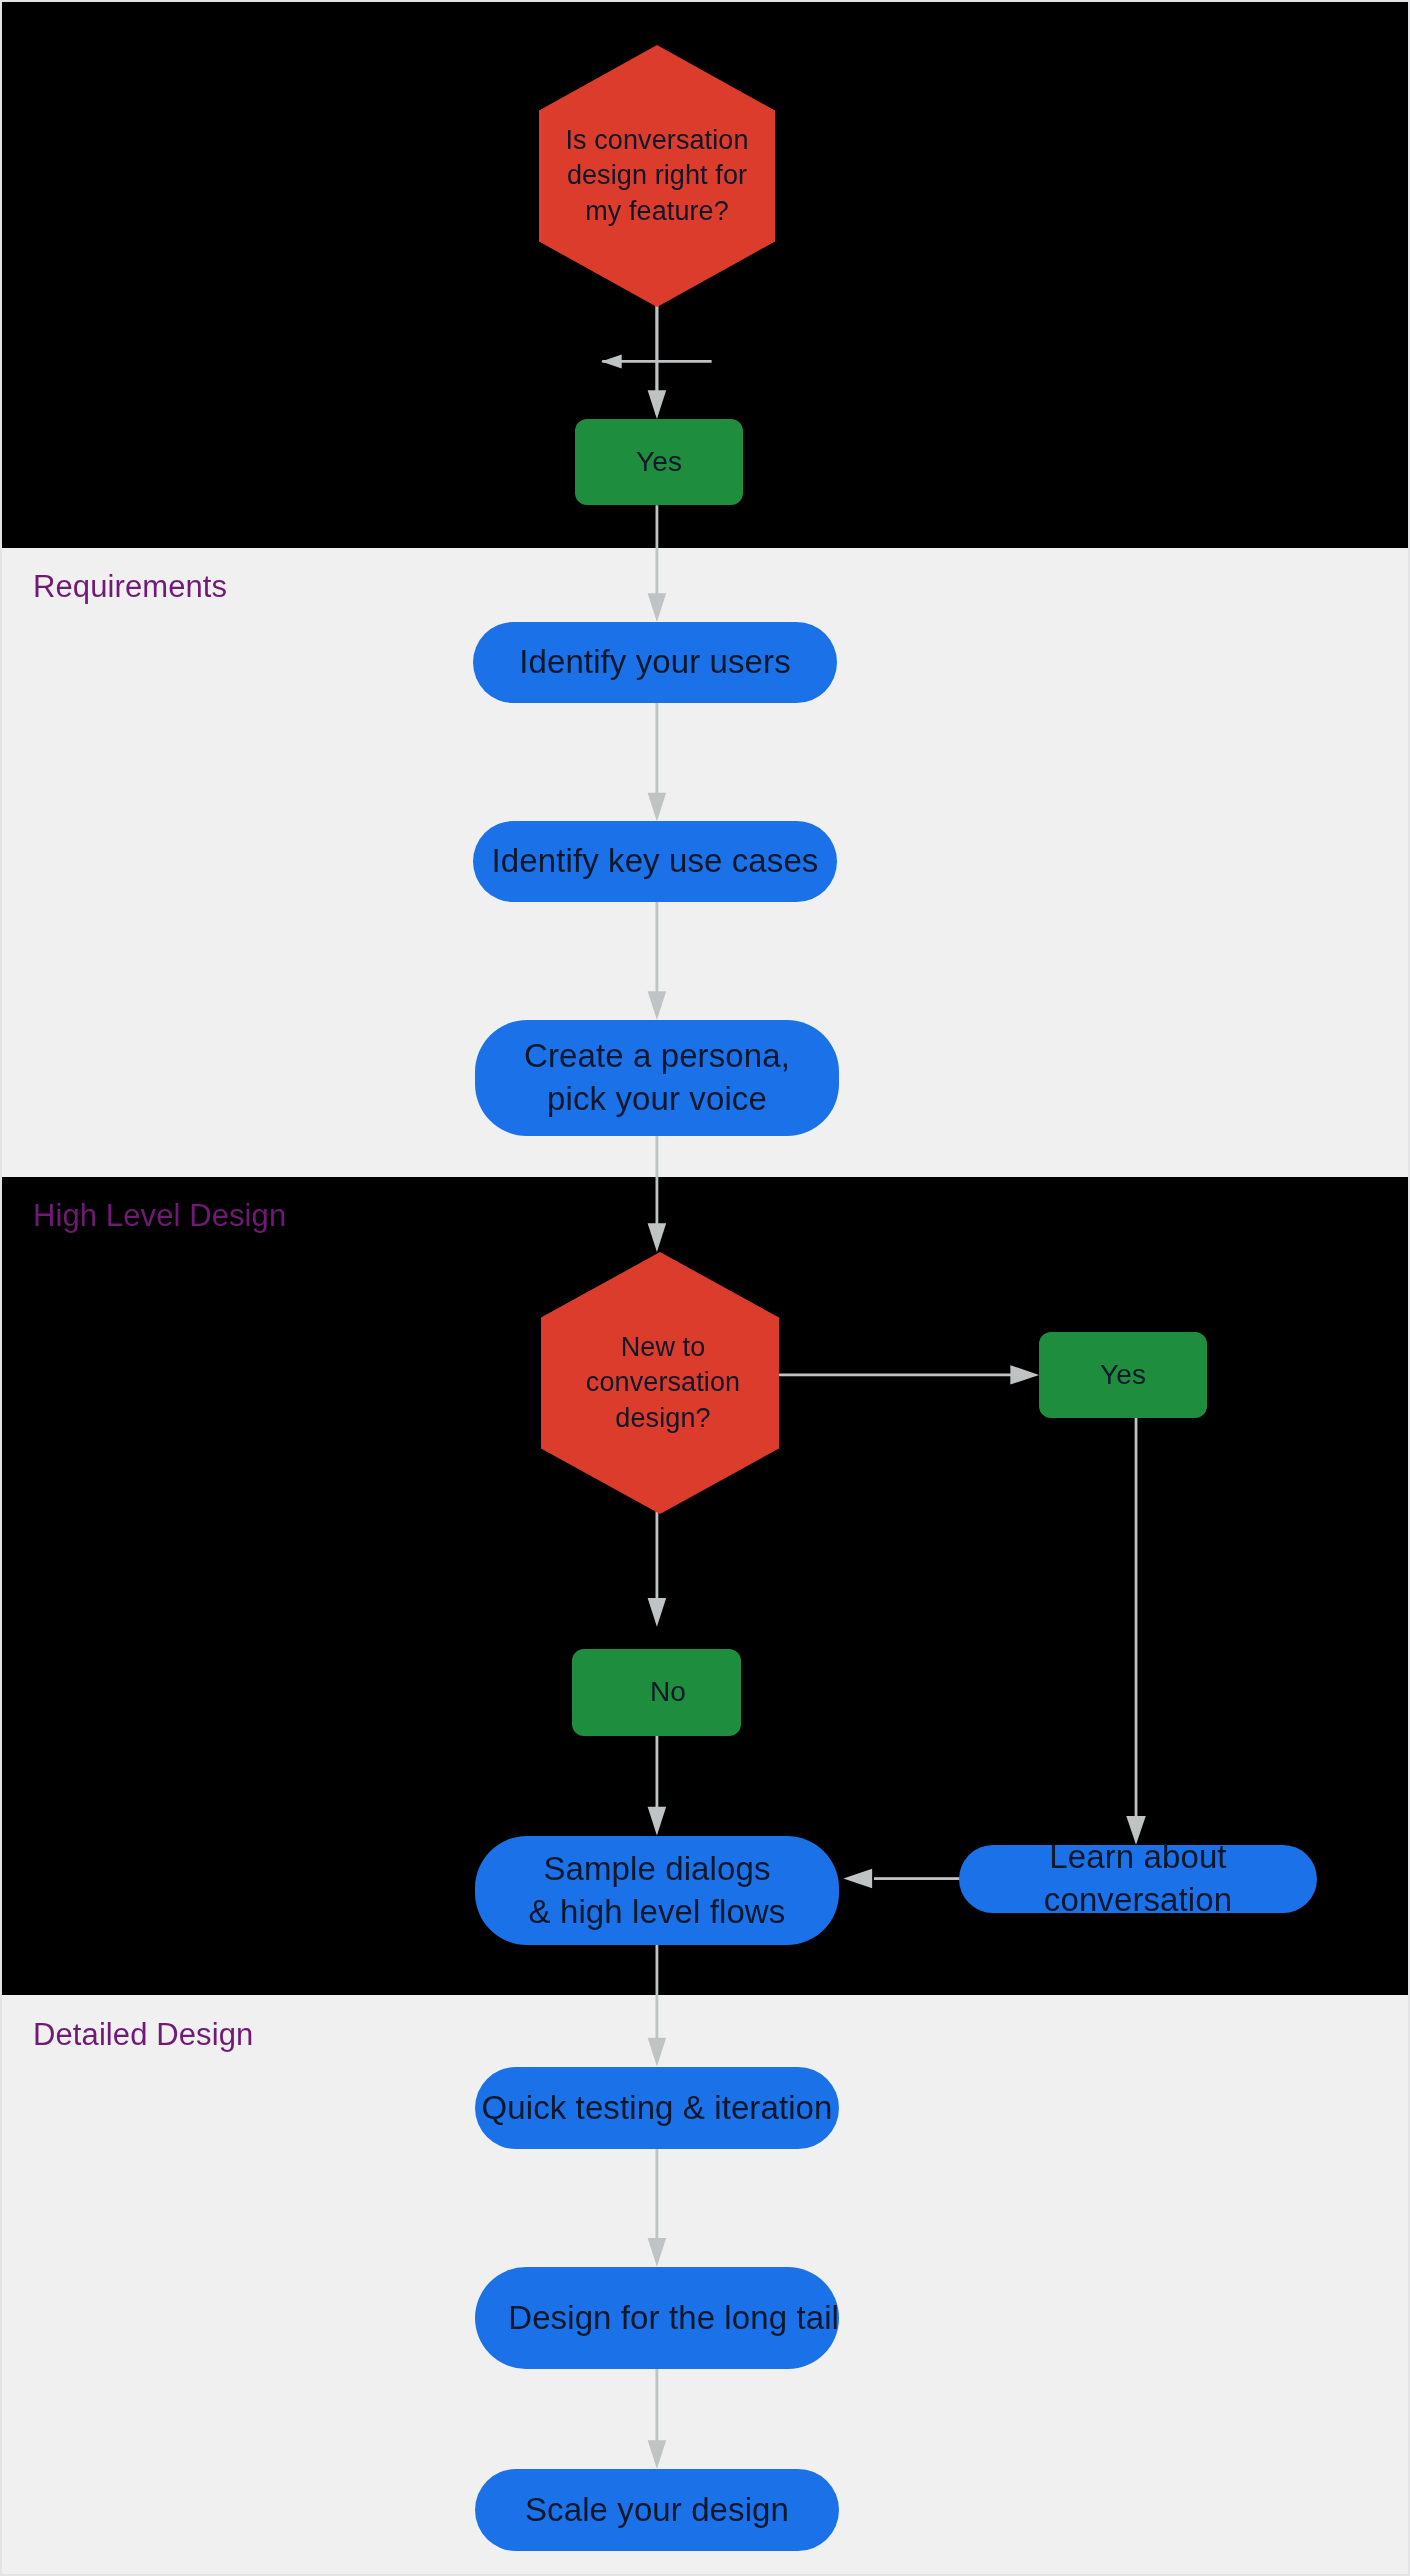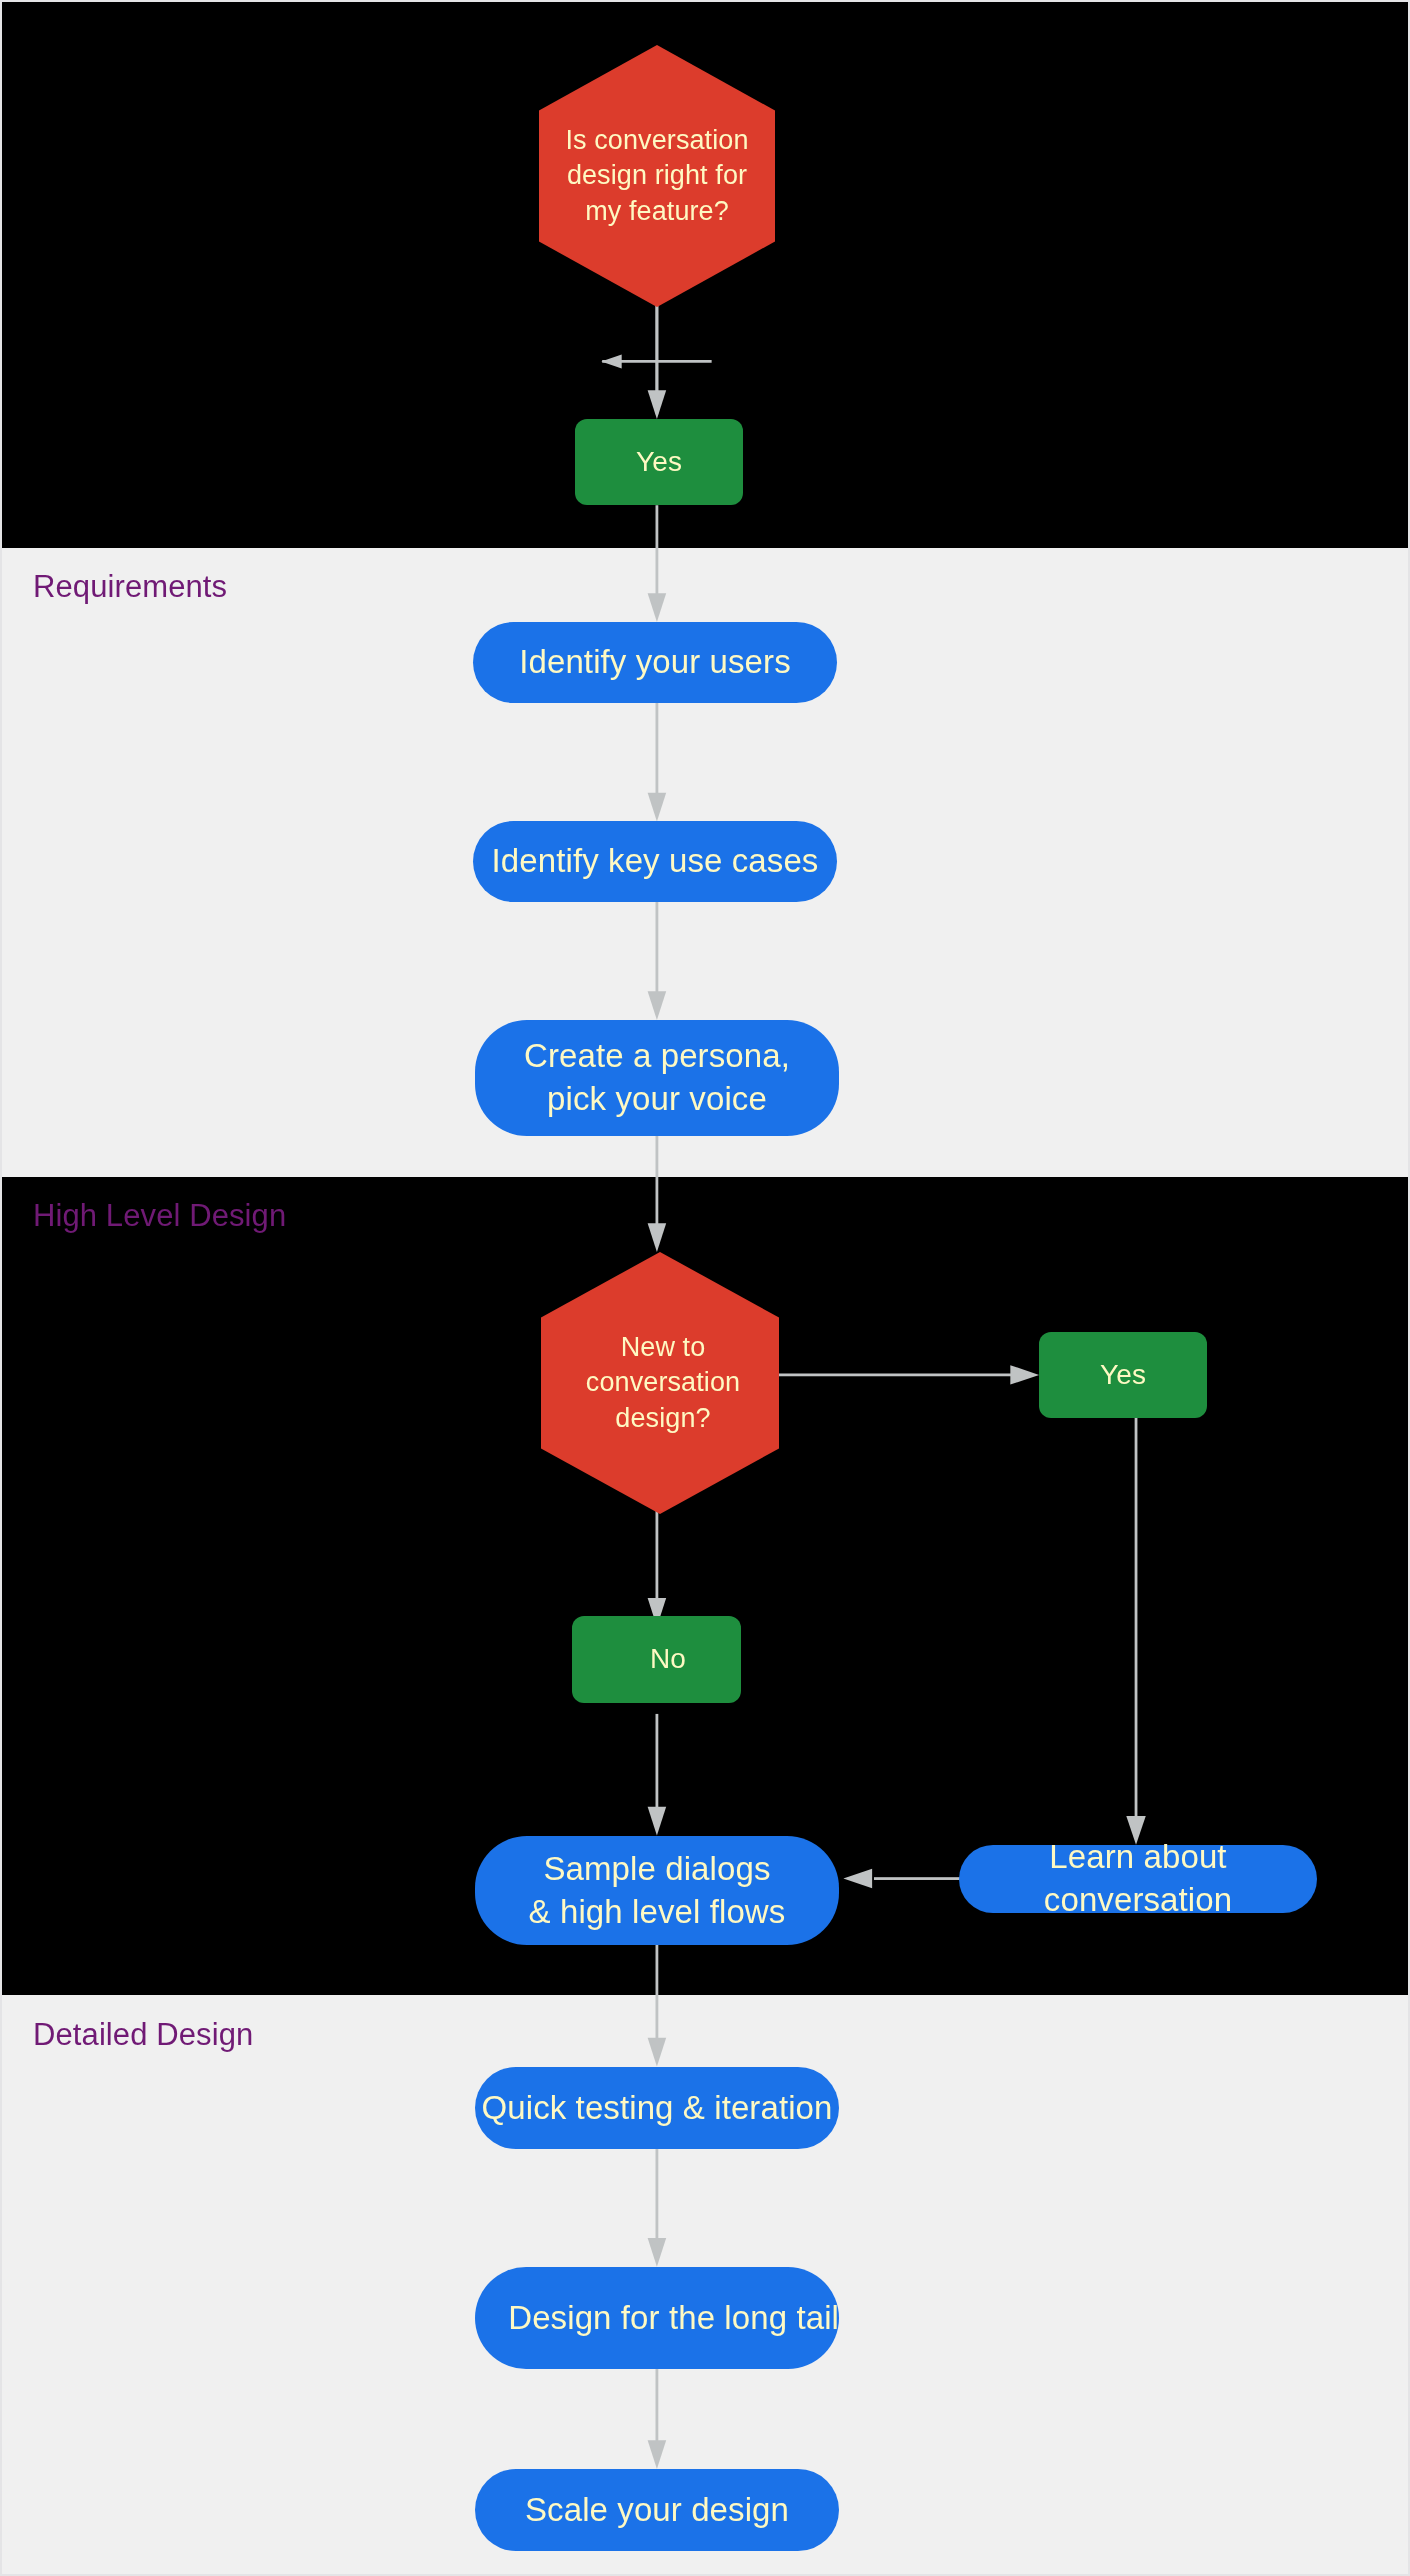--- a/index.html
+++ b/index.html
@@ -43,21 +43,21 @@
     line-height: 1;
   }
 
   
   .node {
     position: absolute;
     display: flex;
     align-items: center;
     justify-content: center;
     text-align: center;
-    color: #fef9c3;
+    color: #0f172a;
     box-sizing: border-box;
     line-height: 1.30;
   }
 
   
   .node-action {
     background: #1b72e8;
     font-size: 33px;
     font-weight: 500;
     letter-spacing: 0.1px;
@@ -200,21 +200,21 @@
   <div class="node node-decision" style="left:539px; top:1250px; width:238px; height:262px;padding-left:6px;">
     <span class="node-label">New to
 conversation
 design?</span>
   </div>
 
   <div class="node node-answer" style="left:1037px; top:1330px; width:168px; height:86px;">
     <span class="node-label">Yes</span>
   </div>
 
-  <div class="node node-answer" style="left:570px; top:1614px; width:169px; height:87px;padding-left:23px;">
+  <div class="node node-answer" style="left:570px; top:1647px; width:169px; height:87px;padding-left:23px;">
     <span class="node-label">No</span>
   </div>
 
   <div class="node node-action pill" style="left:957px; top:1843px; width:358px; height:68px;">
     <span class="node-label">Learn about conversation</span>
   </div>
 
   <div class="node node-action pill2" style="left:473px; top:1834px; width:364px; height:109px;">
     <span class="node-label">Sample dialogs
 &amp; high level flows</span>

